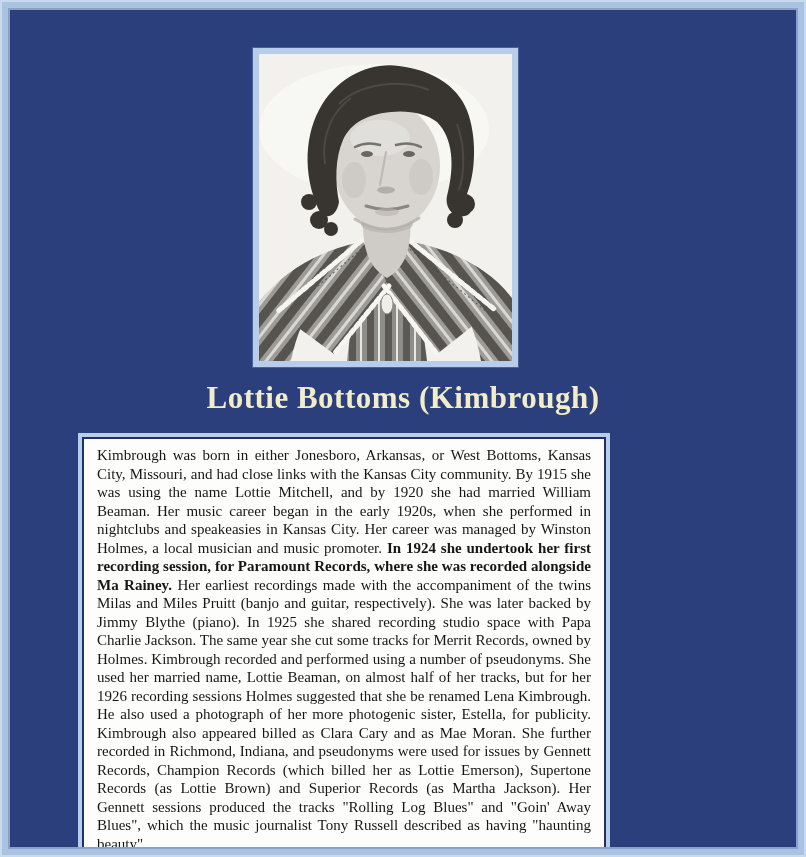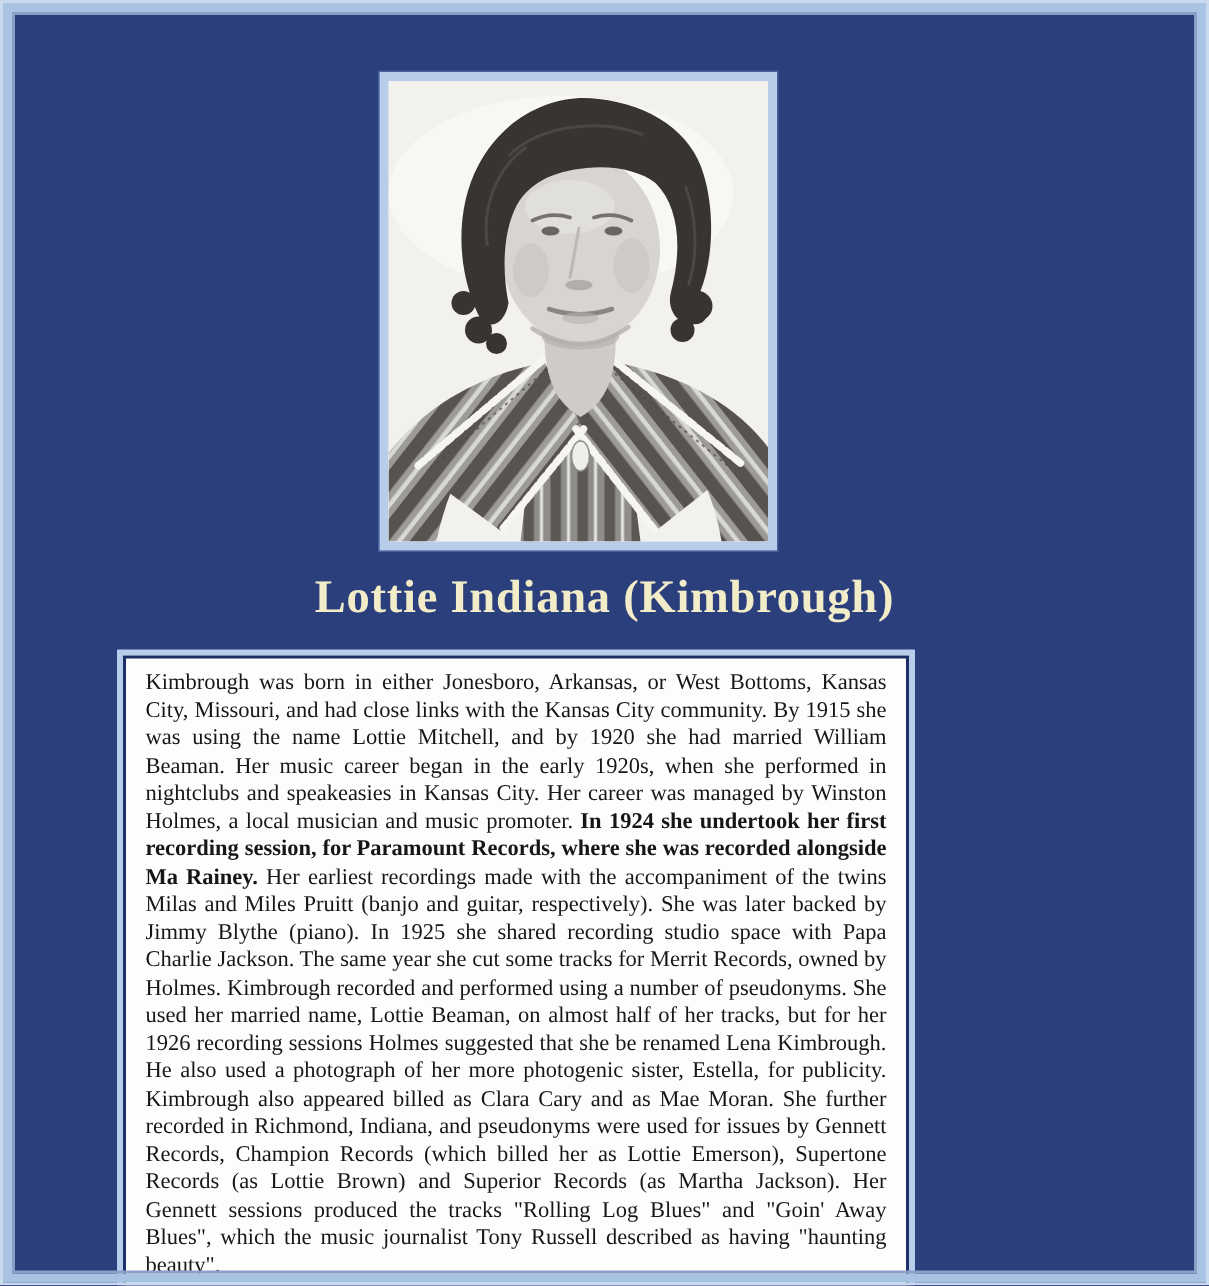--- a/index.html
+++ b/index.html
@@ -176,21 +176,21 @@
       <circle cx="72" cy="175" r="7" fill="#383430"></circle>
       <circle cx="50" cy="148" r="8" fill="#383430"></circle>
       <g stroke="#5a5650" stroke-width="2" fill="none" opacity="0.6">
         <path d="M80,50 C100,30 140,24 170,36"></path>
         <path d="M66,110 C62,84 72,58 92,44"></path>
         <path d="M198,70 C206,92 206,118 200,136"></path>
       </g>
     </svg>
   </div>
 
-  <h1 class="page-title">Lottie Indiana (Kimbrough)</h1>
+  <h1 class="page-title">Lottie Bottoms (Kimbrough)</h1>
 
   <div class="bio-box">
     <div class="bio-inner">
       <p class="bio-text">
         <span>Kimbrough was born in either Jonesboro, Arkansas, or West Bottoms, Kansas City, Missouri, and had close links with the Kansas City community. By 1915 she was using the name Lottie Mitchell, and by 1920 she had married William Beaman. Her music career began in the early 1920s, when she performed in nightclubs and speakeasies in Kansas City. Her career was managed by Winston Holmes, a local musician and music promoter. </span><span class="bold">In 1924 she undertook her first recording session, for Paramount Records, where she was recorded alongside Ma Rainey.</span><span> Her earliest recordings made with the accompaniment of the twins Milas and Miles Pruitt (banjo and guitar, respectively). She was later backed by Jimmy Blythe (piano). In 1925 she shared recording studio space with Papa Charlie Jackson. The same year she cut some tracks for Merrit Records, owned by Holmes. Kimbrough recorded and performed using a number of pseudonyms. She used her married name, Lottie Beaman, on almost half of her tracks, but for her 1926 recording sessions Holmes suggested that she be renamed Lena Kimbrough. He also used a photograph of her more photogenic sister, Estella, for publicity. Kimbrough also appeared billed as Clara Cary and as Mae Moran. She further recorded in Richmond, Indiana, and pseudonyms were used for issues by Gennett Records, Champion Records (which billed her as Lottie Emerson), Supertone Records (as Lottie Brown) and Superior Records (as Martha Jackson). Her Gennett sessions produced the tracks "Rolling Log Blues" and "Goin' Away Blues", which the music journalist Tony Russell described as having "haunting beauty".</span>
       </p>
     </div>
   </div>
 
   <div class="page-frame"></div>

